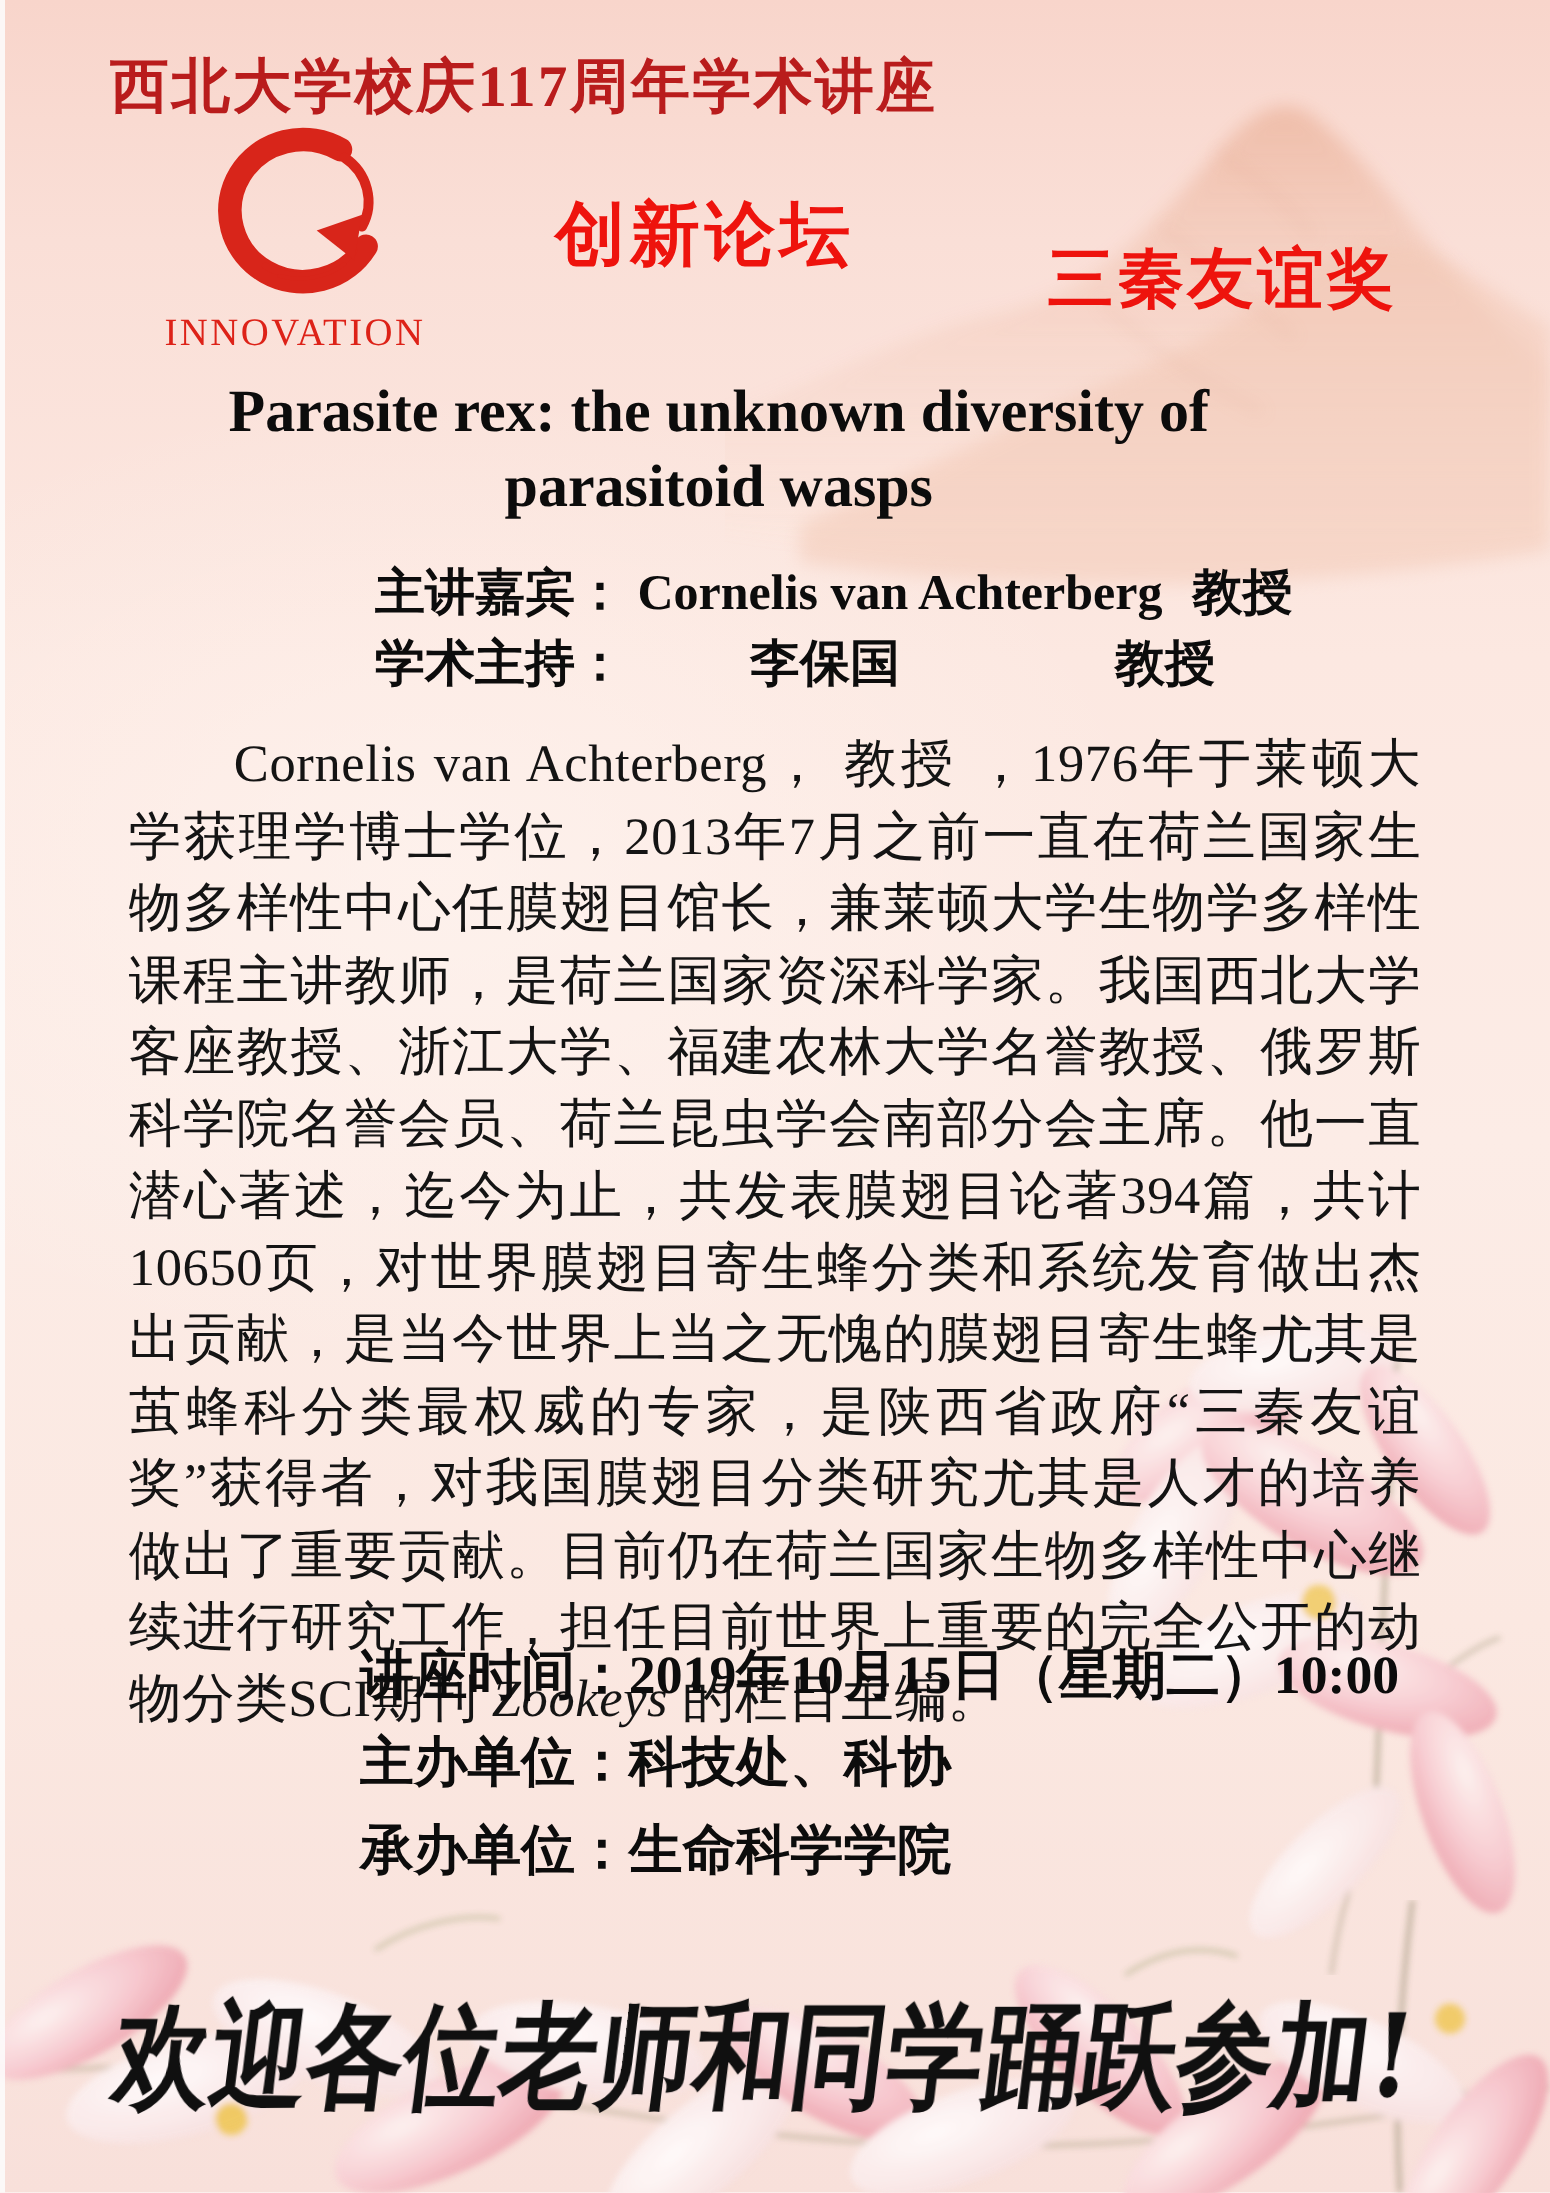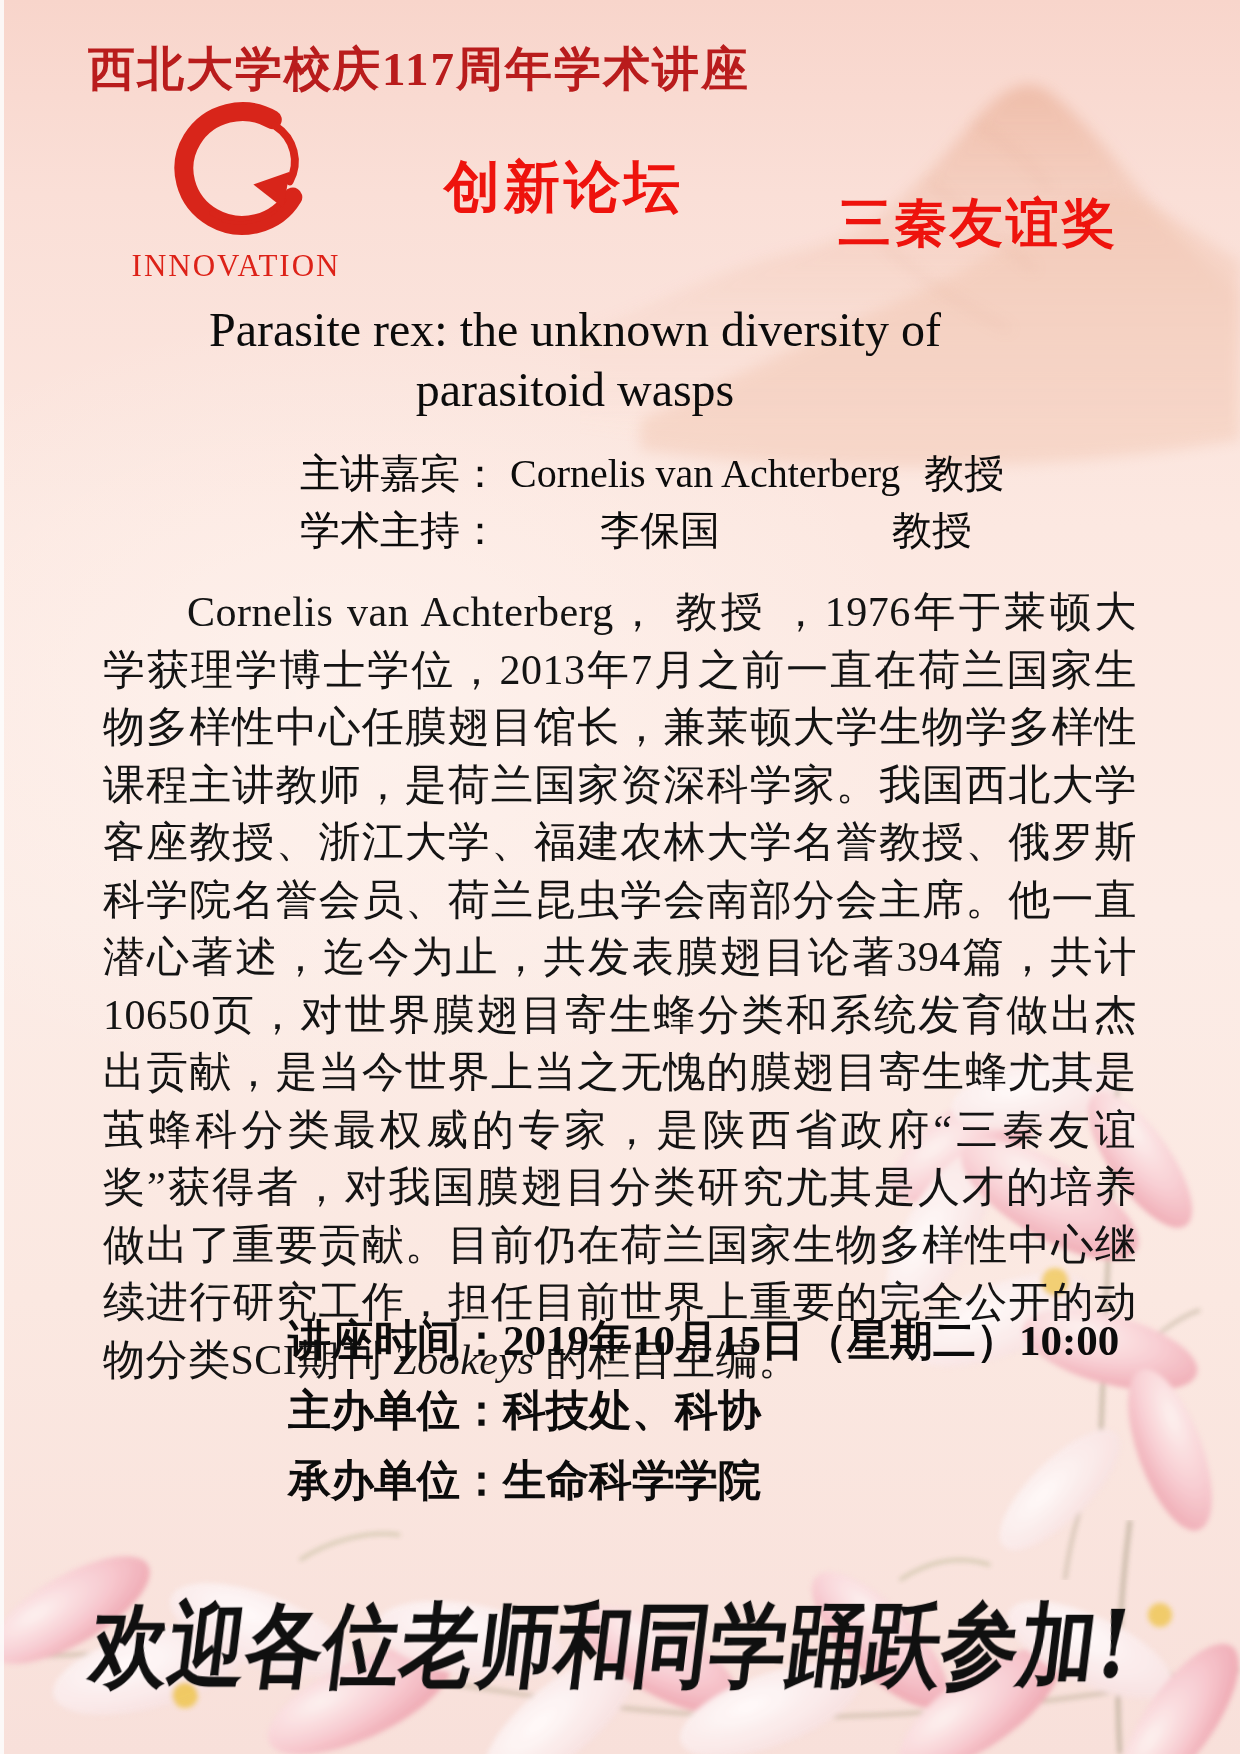--- a/index.html
+++ b/index.html
@@ -15,23 +15,23 @@
   .txt{position:absolute;z-index:3;}
 
   .series-title{left:44px;top:38px;font-size:47px;font-weight:bold;color:#b91c1c;letter-spacing:2px;white-space:nowrap;margin-left:44px;}
   .logo-wrap{left:118px;top:96px;width:236px;text-align:center;font-family:Liberation Serif, serif;}
   .logo-wrap svg{display:block;margin:0 auto;}
   .logo-text{margin-top:2px;font-size:31px;color:#dd2218;letter-spacing:2px;}
   .forum-title{left:444px;top:150px;font-size:56px;font-weight:bold;color:#ee130d;letter-spacing:4px;
     font-family:"Liberation Sans","DejaVu Sans",sans-serif;white-space:nowrap;}
   .forum-session{left:838px;top:188px;font-size:53px;font-weight:bold;color:#ee130d;letter-spacing:3px;white-space:nowrap;}
 
-  .en-title{left:0;top:300px;width:1150px;text-align:center;font-size:48px;line-height:60px;font-weight:normal;color:#0c0c0c;}
+  .en-title{left:0;top:300px;width:1150px;text-align:center;font-size:48px;line-height:60px;font-weight:bold;color:#0c0c0c;}
 
-  .speaker-row{left:300px;white-space:nowrap;font-size:40px;font-weight:normal;color:#0c0c0c;}
+  .speaker-row{left:300px;white-space:nowrap;font-size:40px;font-weight:bold;color:#0c0c0c;}
   .row-speaker{top:446px;}
   .row-host{top:503px;}
   .speaker-name{margin-left:10px;}
   .speaker-title{margin-left:24px;}
   .host-name{margin-left:100px;}
   .host-title{margin-left:172px;}
 
   .bio{left:103px;top:584px;width:1034px;font-size:42px;line-height:57.5px;color:#141414;
     text-align:justify;text-indent:2em;letter-spacing:.5px;margin:0;}
   .journal{font-style:italic;}

